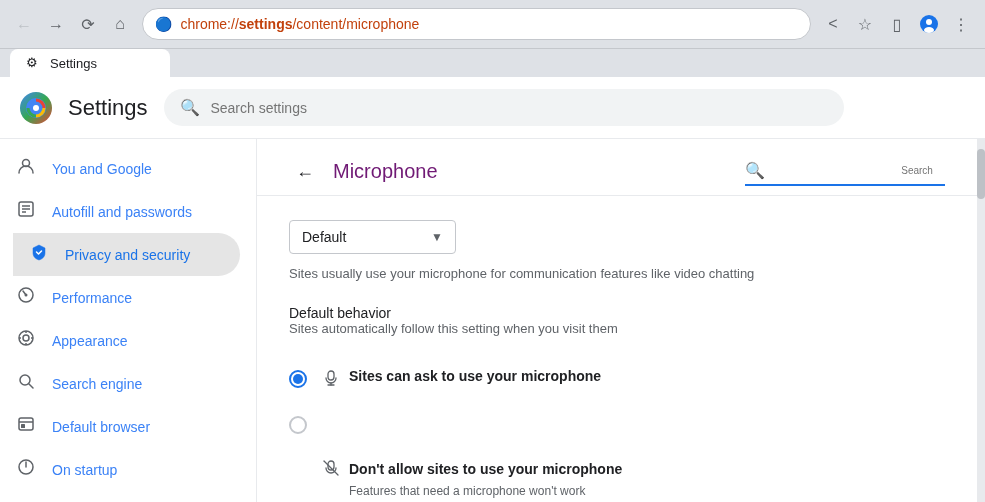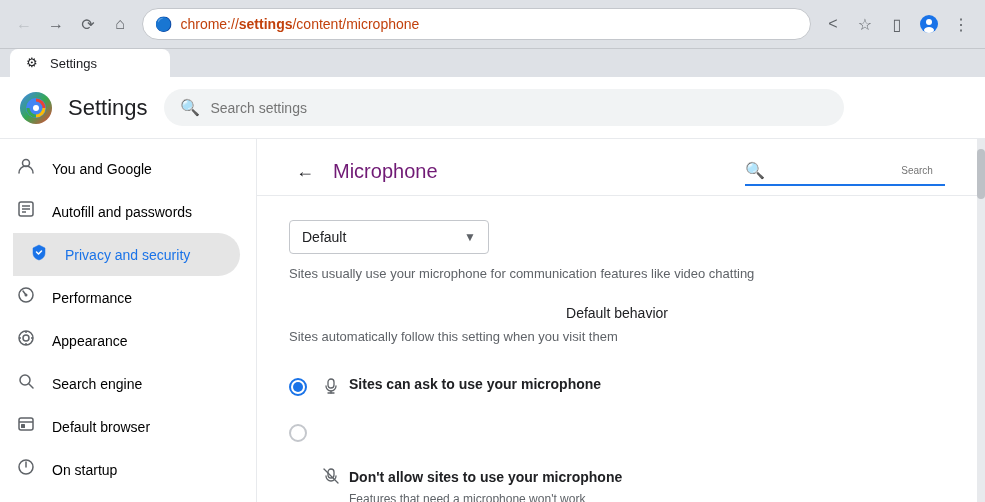--- a/index.html
+++ b/index.html
@@ -142,21 +142,21 @@
     }
 
     .sidebar-item {
       display: flex;
       align-items: center;
       gap: 16px;
       padding: 10px 16px;
       cursor: pointer;
       border-radius: 0 24px 24px 0;
       margin-right: 16px;
-      color: #000000;
+      color: #3b82f6;
       font-size: 14px;
     }
     .sidebar-item.active {
       background: #e5e5e5;
       color: #1a73e8;
       margin-left: 13px;
     }
     .sidebar-item.active .sidebar-icon { color: #1a73e8; }
     .sidebar-icon { font-size: 18px; color: #5f6368; width: 20px; text-align: center; }
 
@@ -224,39 +224,37 @@
 
     
     .dropdown-container { margin-bottom: 12px; }
     .dropdown {
       display: flex;
       align-items: center;
       justify-content: space-between;
       border: 1px solid #c4c7cc;
       border-radius: 4px;
       padding: 8px 12px;
-      width: 200px;
+      width: 167px;
       cursor: pointer;
       background: #fff;
       font-size: 14px;
     }
     .dropdown-arrow { font-size: 12px; color: #5f6368; }
 
     .description-text {
       font-size: 13px;
       color: #5f6368;
       margin-bottom: 24px;
     }
 
     .section-title {
       font-size: 14px;
       font-weight: 500;
       color: #202124;
-      margin-bottom: 8px;
-      text-align: center;
     }
 
     .section-desc {
       font-size: 13px;
       color: #5f6368;
       margin-bottom: 20px;
     }
 
     .radio-option {
       display: flex;

